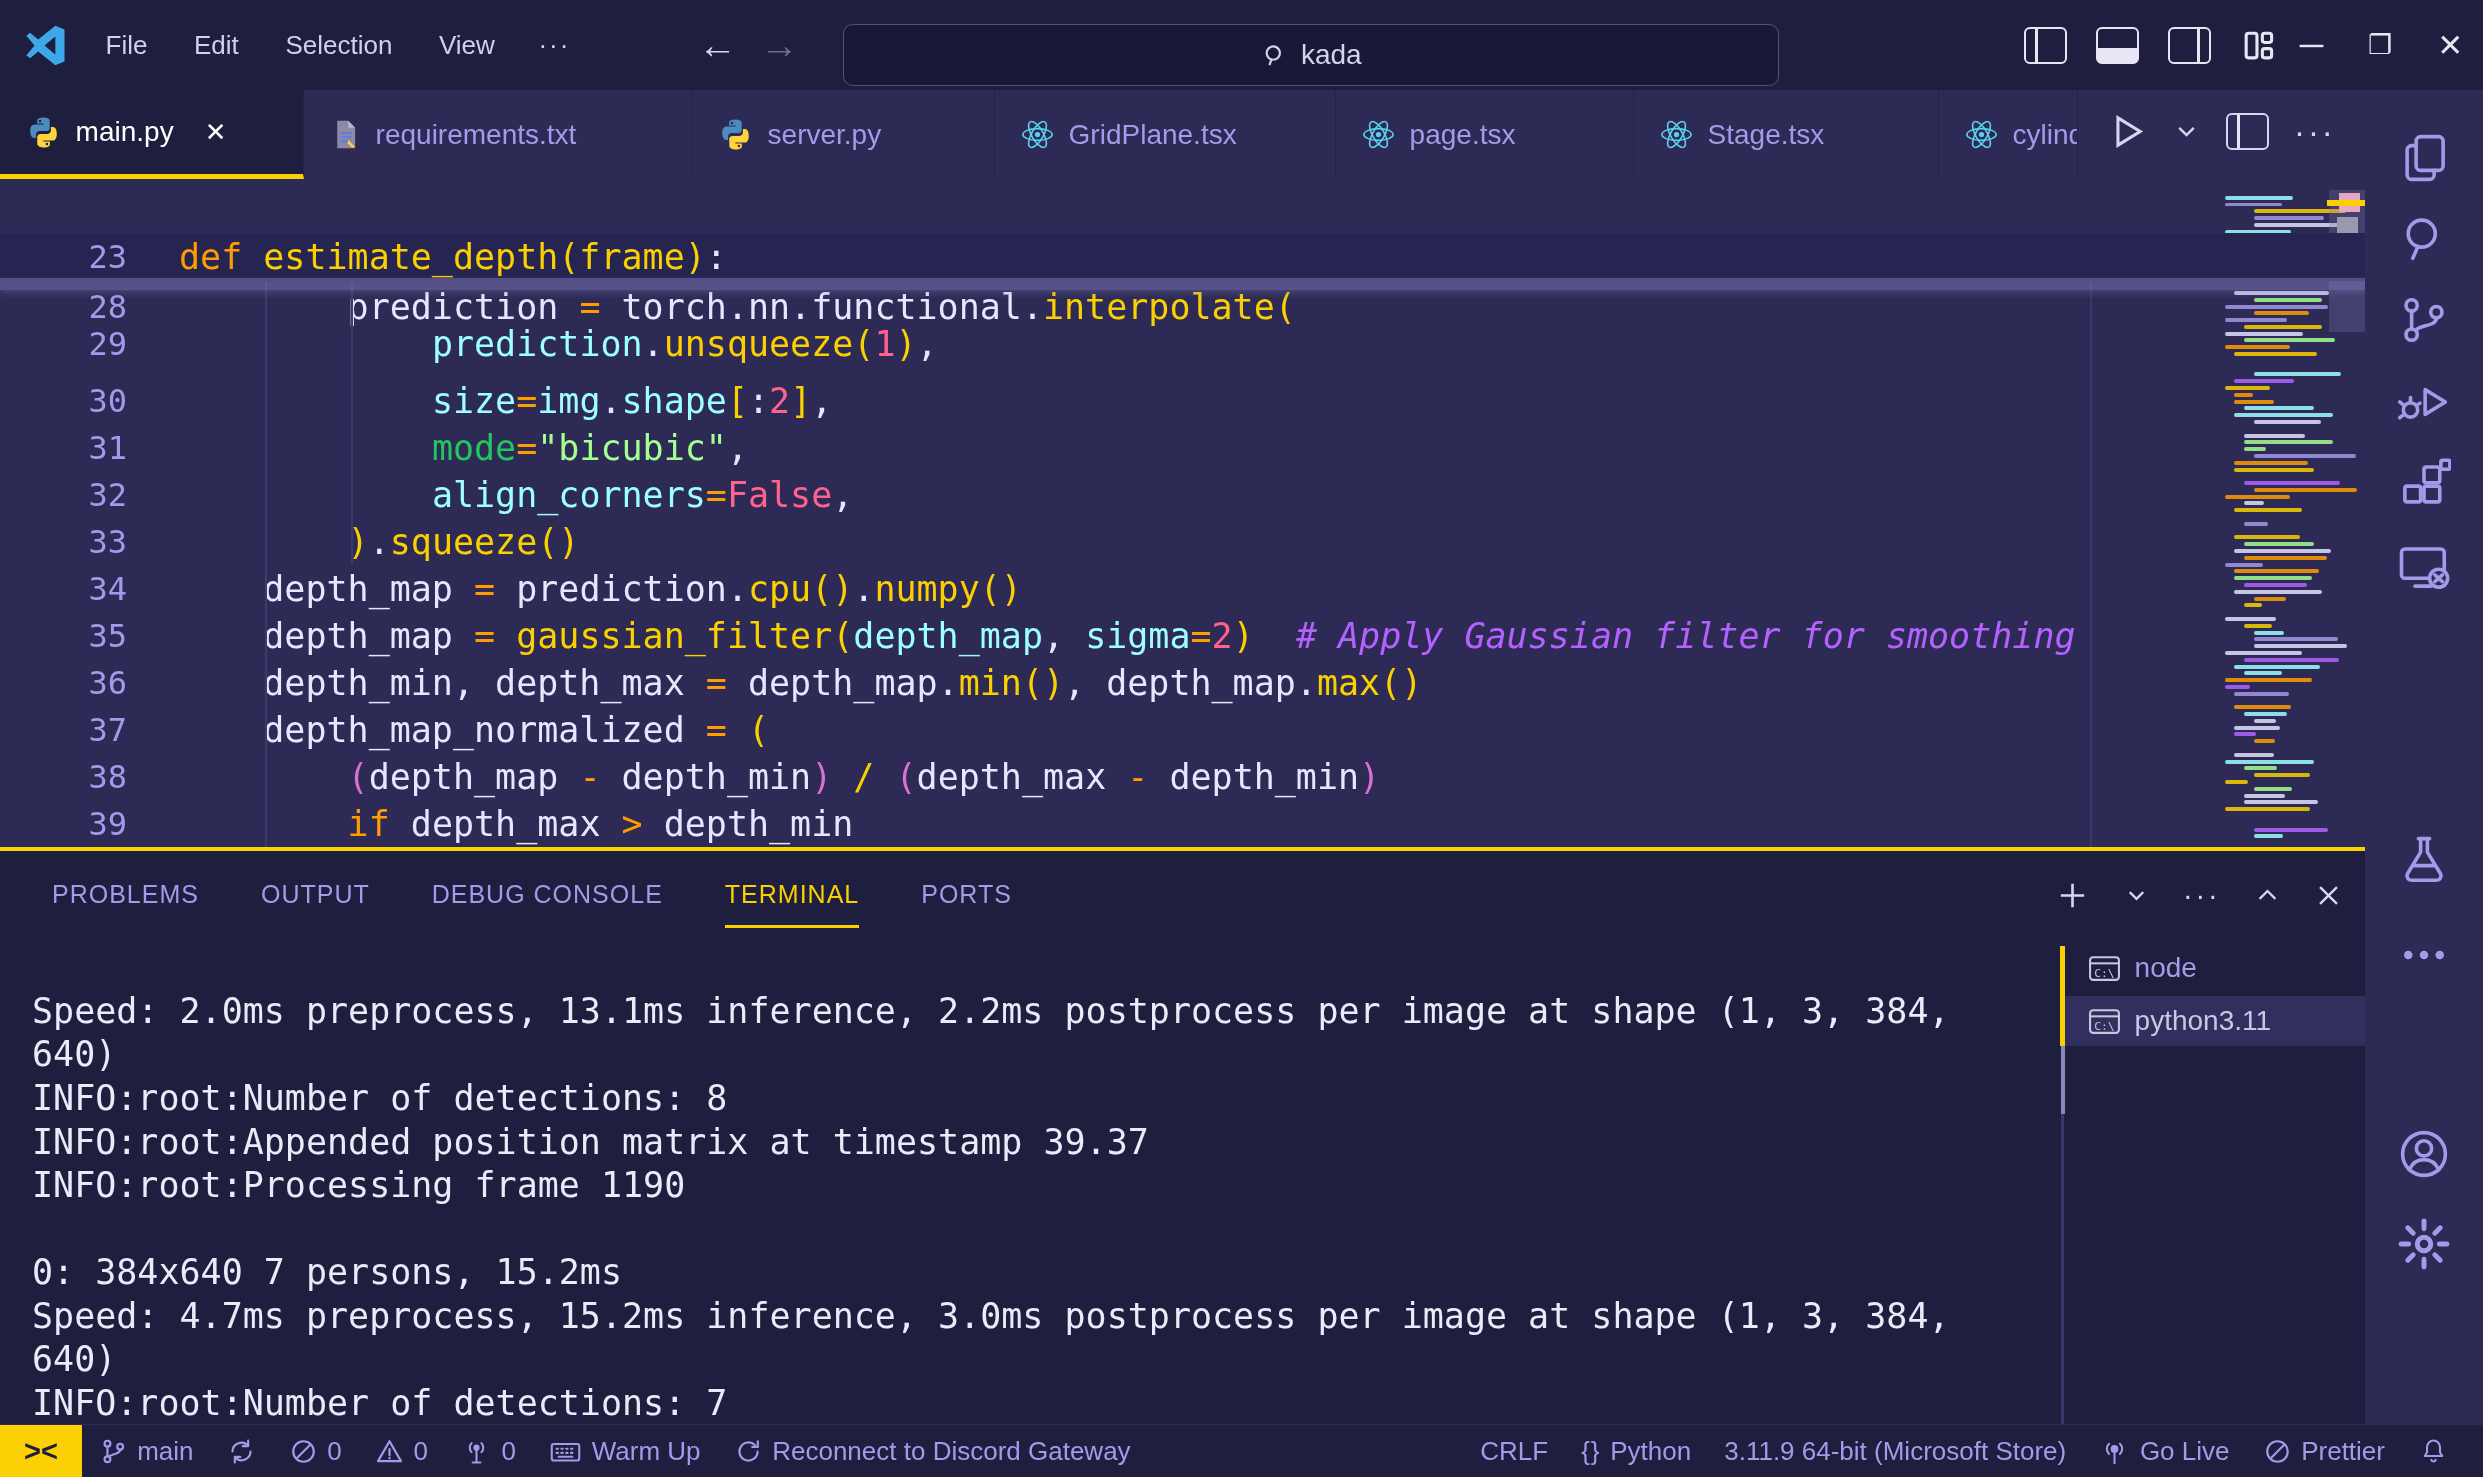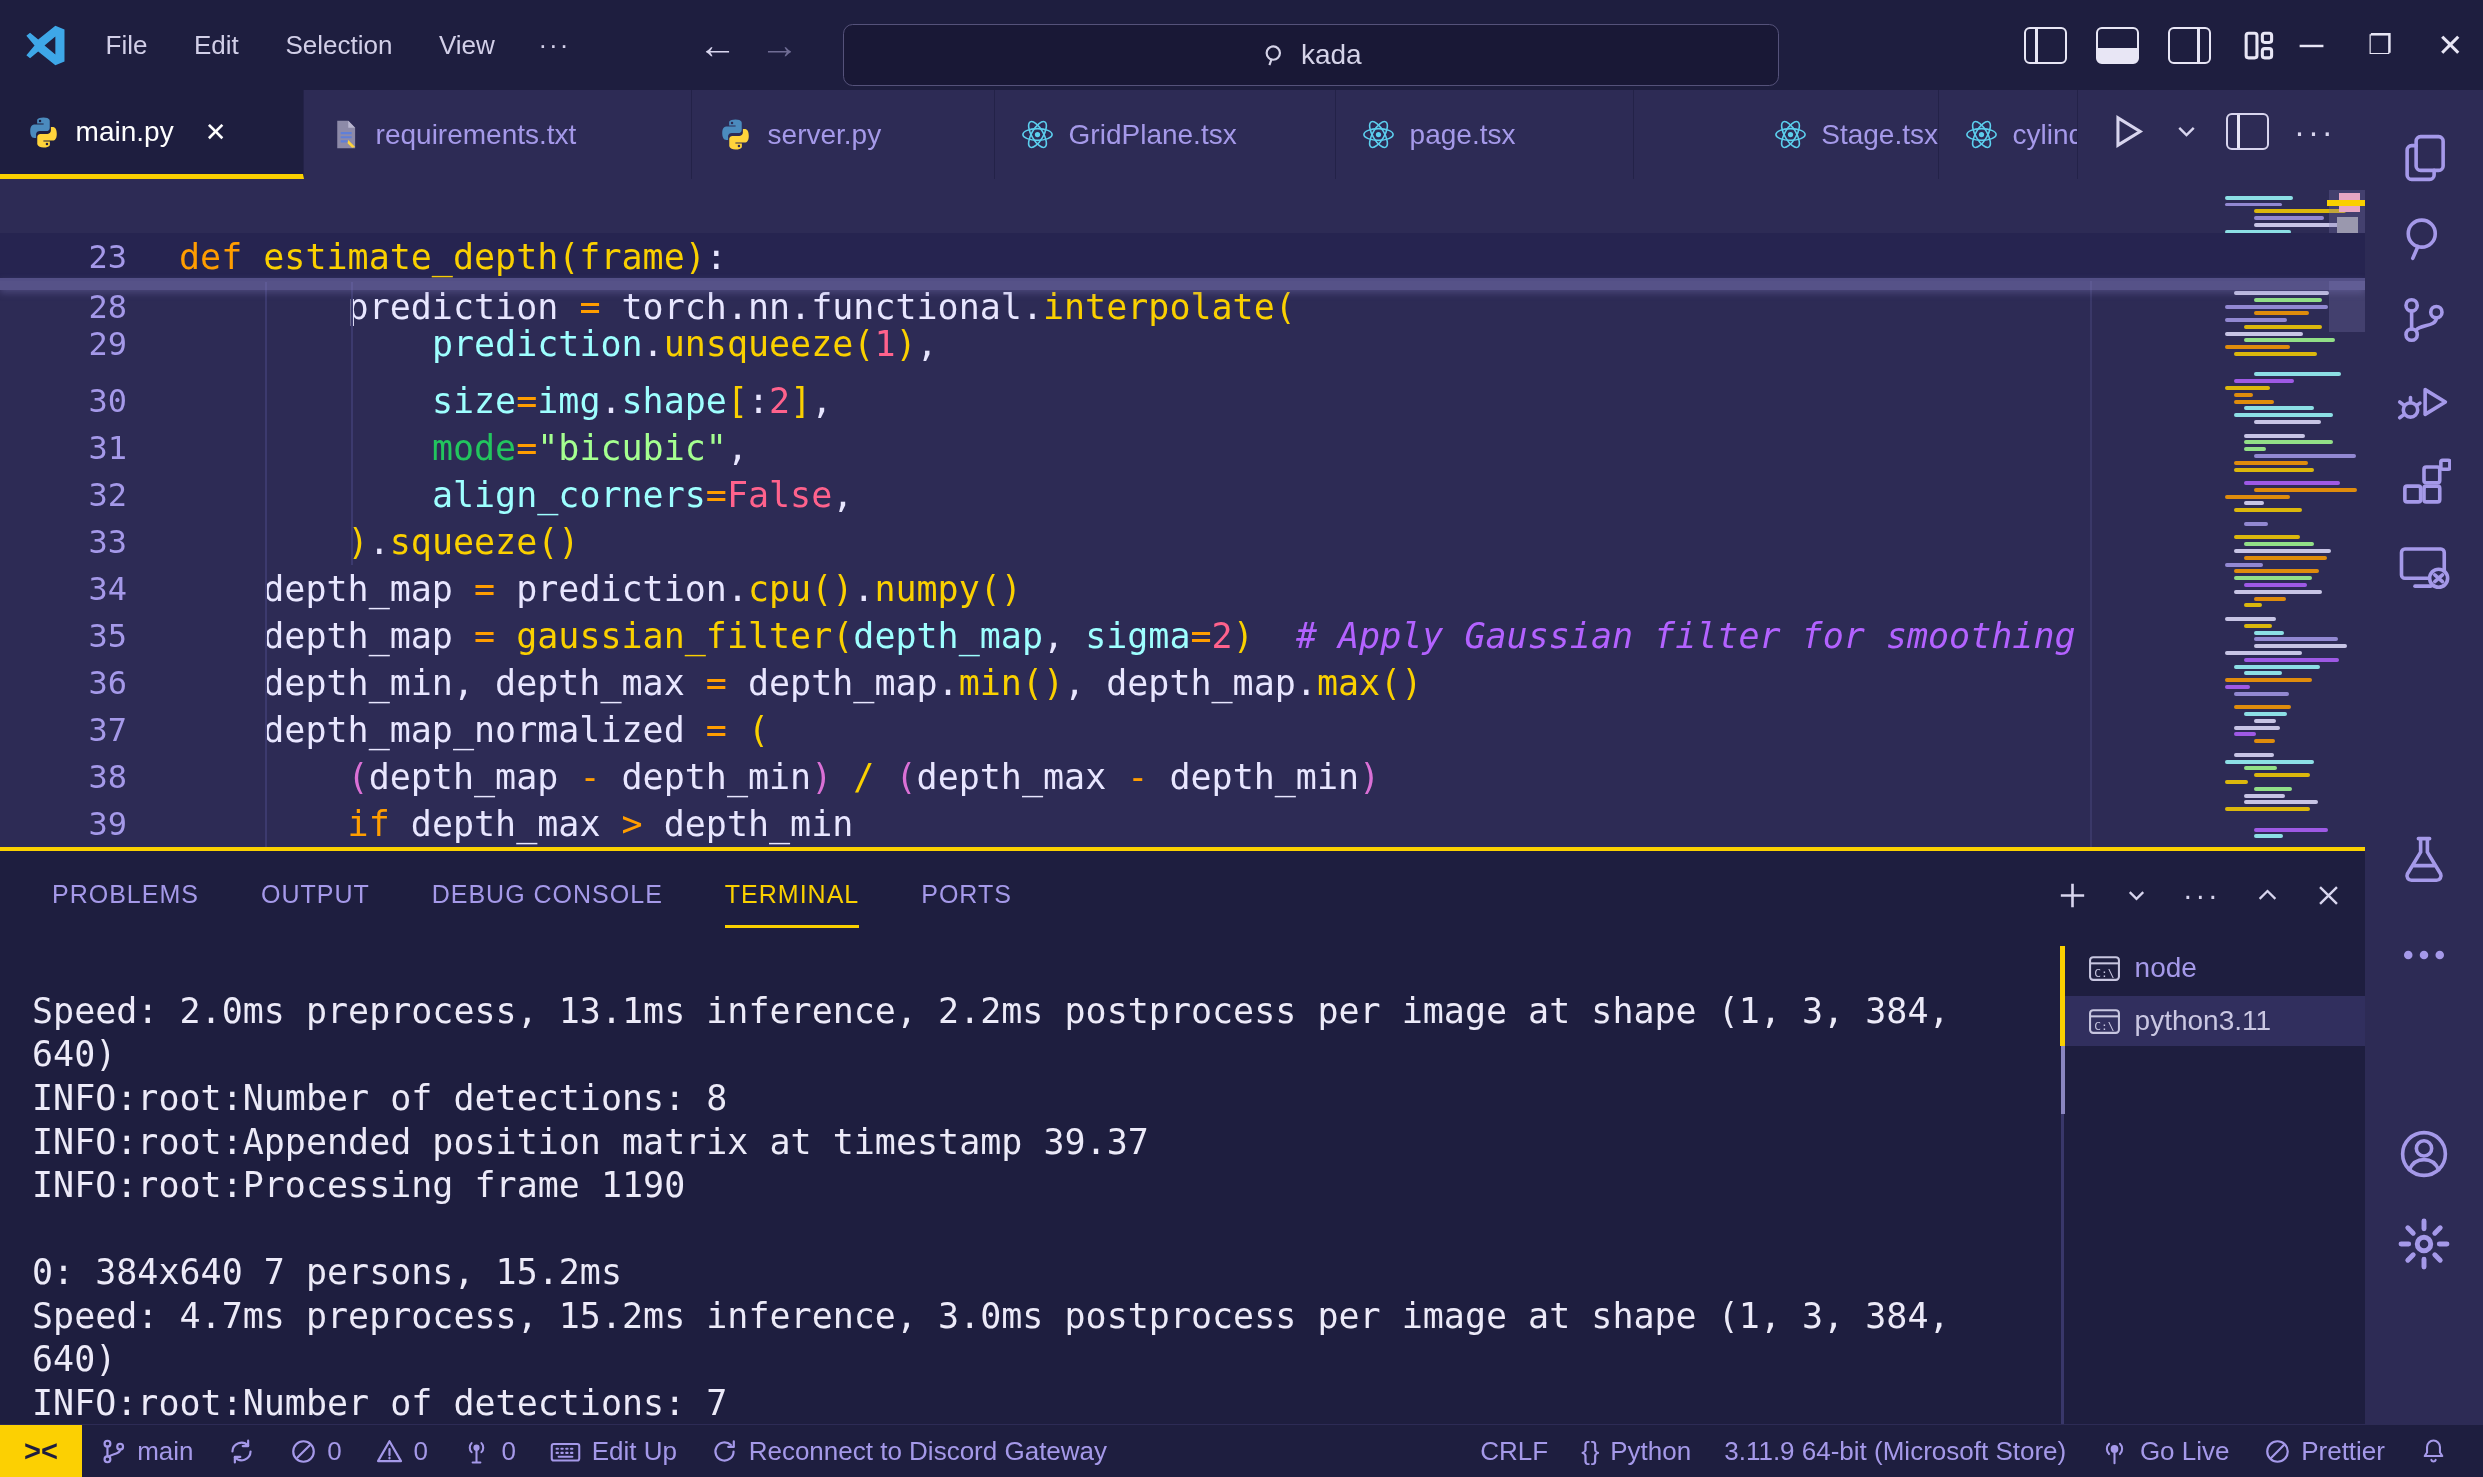--- a/index.html
+++ b/index.html
@@ -181,21 +181,21 @@
             <g transform="translate(12,12)">
               <ellipse rx="10" ry="4"></ellipse>
               <ellipse rx="10" ry="4" transform="rotate(60)"></ellipse>
               <ellipse rx="10" ry="4" transform="rotate(120)"></ellipse>
               <circle r="1.8" fill="#5CCFEE" stroke="none"></circle>
             </g>
           </svg>
         </span>
         <span class="lbl">page.tsx</span>
       </div>
-      <div class="tab" style="width: 305px; justify-content: flex-end;">
+      <div class="tab" style="width: 305px;">
         <span class="ic">
           <svg viewBox="0 0 24 24" width="35" height="35" fill="none" stroke="#5CCFEE" stroke-width="1.1">
             <g transform="translate(12,12)">
               <ellipse rx="10" ry="4"></ellipse>
               <ellipse rx="10" ry="4" transform="rotate(60)"></ellipse>
               <ellipse rx="10" ry="4" transform="rotate(120)"></ellipse>
               <circle r="1.8" fill="#5CCFEE" stroke="none"></circle>
             </g>
           </svg>
         </span>
@@ -571,21 +571,21 @@
           </span>
           <span>0</span>
         </div>
         <div class="st-item">
           <span class="ic">
             <svg viewBox="0 0 24 24" width="33" height="33" fill="none" stroke="currentColor" stroke-width="1.5" stroke-linecap="round" stroke-linejoin="round">
               <rect x="2" y="6.5" width="20" height="12" rx="1.5"></rect>
               <path d="M5.5 10h1M9 10h1M12.5 10h1M16 10h1M5.5 13h1M9 13h1M12.5 13h1M16 13h1M7 15.8h10"></path>
             </svg>
           </span>
-          <span>Edit Up</span>
+          <span>Warm Up</span>
         </div>
         <div class="st-item">
           <span class="ic">
             <svg viewBox="0 0 24 24" width="29" height="29" fill="none" stroke="currentColor" stroke-width="1.8" stroke-linecap="round" stroke-linejoin="round">
               <path d="M19.5 12a7.5 7.5 0 11-2.2-5.3"></path>
               <path d="M19.7 3.6v4.6h-4.6"></path>
             </svg>
           </span>
           <span>Reconnect to Discord Gateway</span>
         </div>

